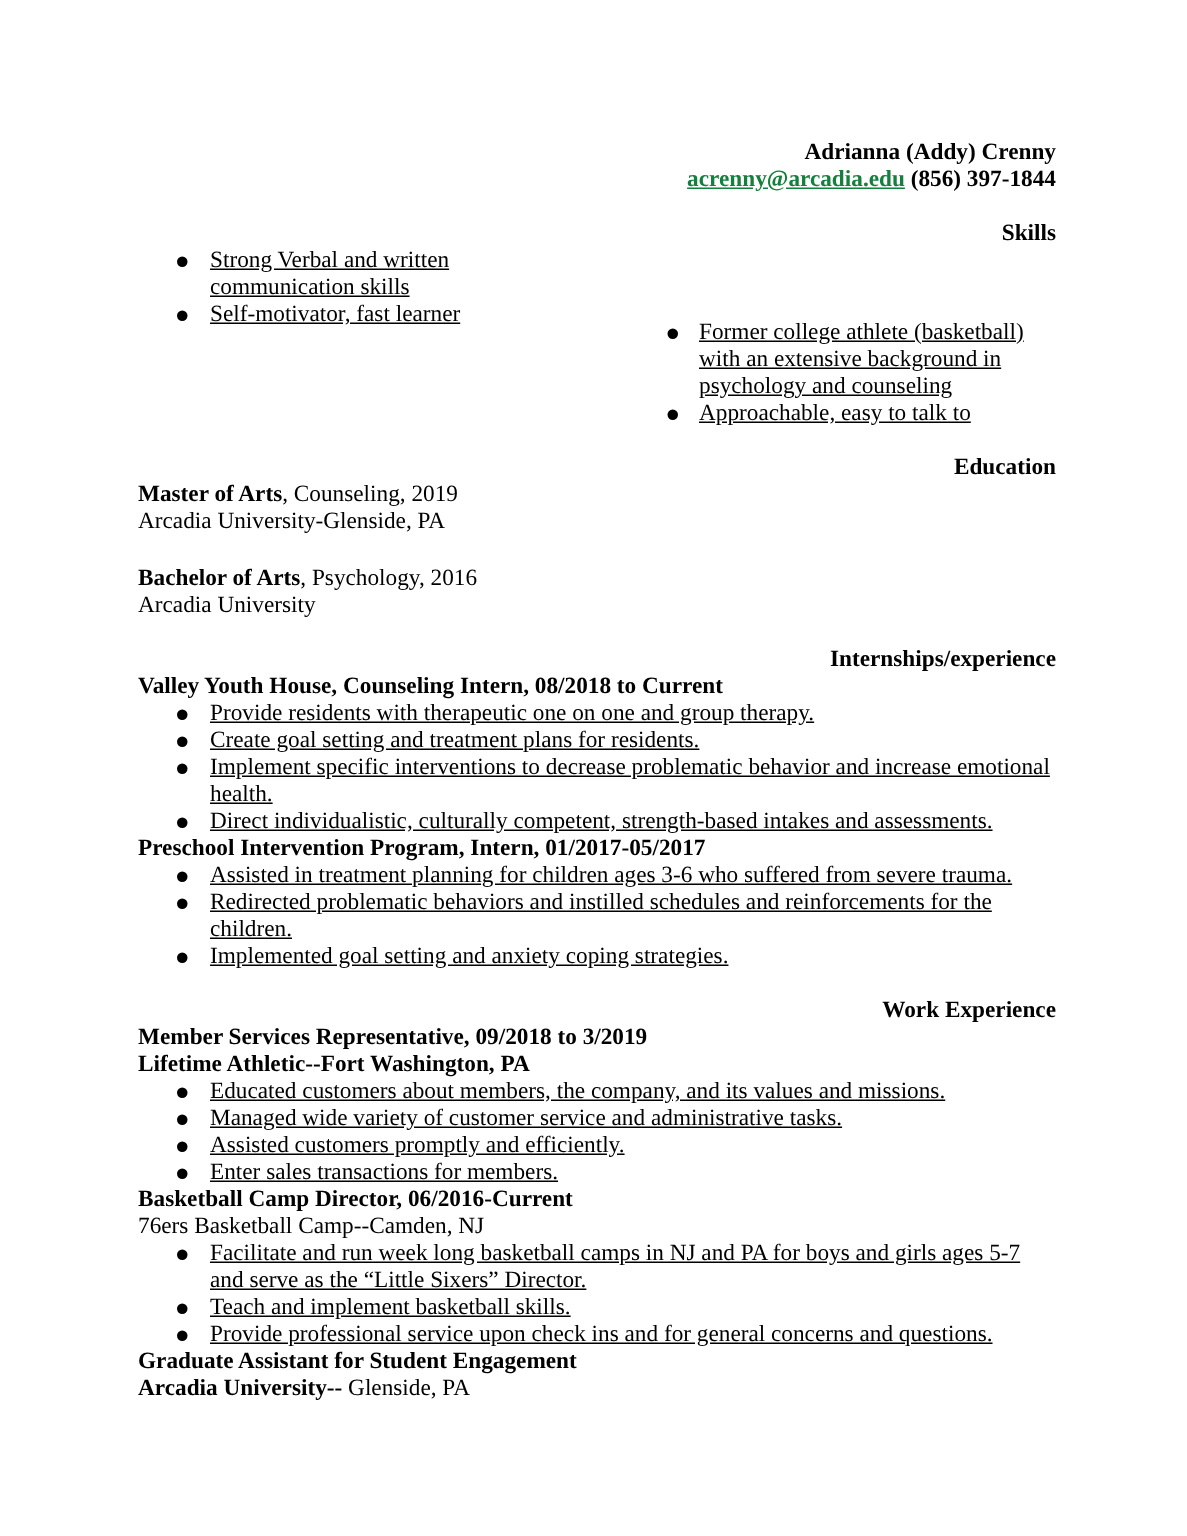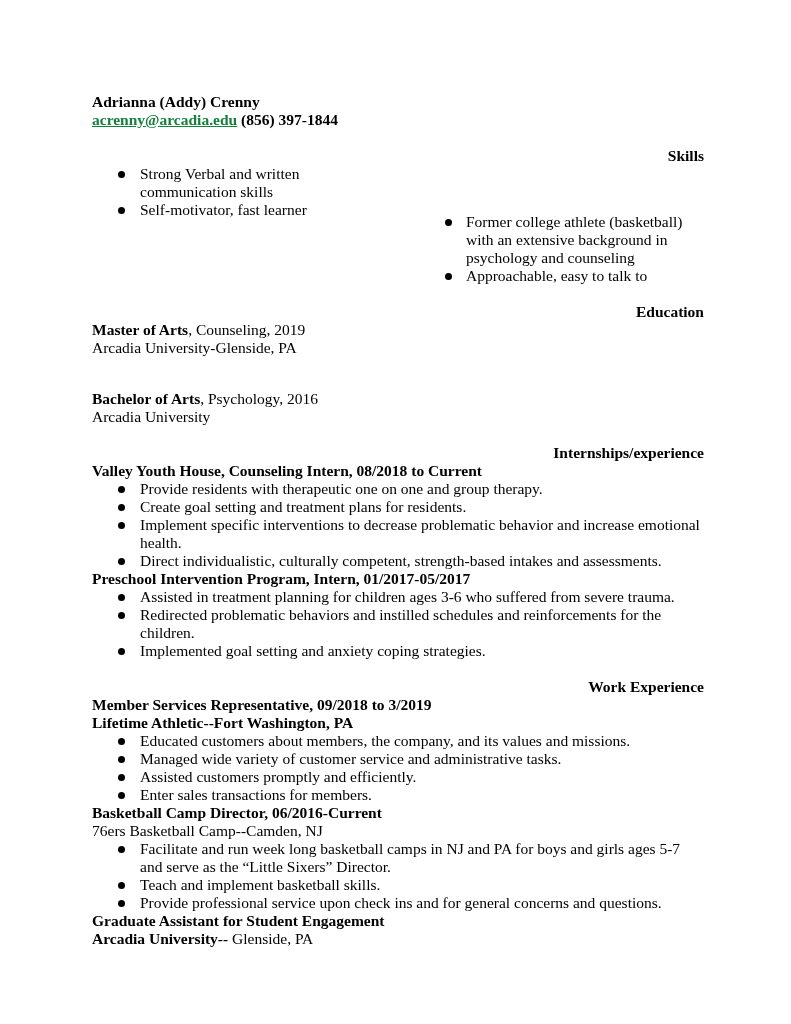--- a/index.html
+++ b/index.html
@@ -8,59 +8,59 @@
     width: 791px;
     height: 1024px;
     overflow: hidden;
     font-family: "Liberation Serif", serif;
     font-size: 15.5px;
     line-height: 18px;
     color: #000000;
   }
   .page { padding: 93px 87px 0 92px; }
 
-  .header { text-align: left; }
+  .header { text-align: right; }
   .name { font-weight: bold; }
   .contact { font-weight: bold; }
   .email {
     color: #15803d;
     font-weight: bold;
     text-decoration: underline;
     cursor: pointer;
   }
 
   .section-heading {
     font-weight: bold;
     text-align: right;
     margin-top: 18px;
     font-family: Liberation Serif, serif;
   }
   .heading-tight { }
 
   ul.bullets { list-style: none; margin: 0; padding-left: 48px; }
-  ul.bullets li { position: relative; }
+  ul.bullets li { position: relative; text-decoration: underline; }
   ul.bullets li::before {
     content: "";
     position: absolute;
     left: -22px;
     top: 5.5px;
     width: 7px;
     height: 7px;
     border-radius: 50%;
     background: #000000;
   }
 
   .skills-row { display: flex; }
   .skills-left { width: 353px; flex: none; }
   .skills-left ul { width: 226px; }
   .skills-right { flex: 1; }
   .skills-right ul { padding-left: 21px; width: 252px; margin-top: 48px; }
   .skills-right ul.bullets li::before { left: -21px; }
 
-  .edu-entry-gap { margin-top: 33px; }
+  .edu-entry-gap { margin-top: 20px; }
   .bold { font-weight: bold; }
   .entry-title { font-weight: bold; }
 </style>
 </head>
 <body>
 
 <div class="page">
 
   <div class="header">
     <div class="name">Adrianna (Addy) Crenny</div>

